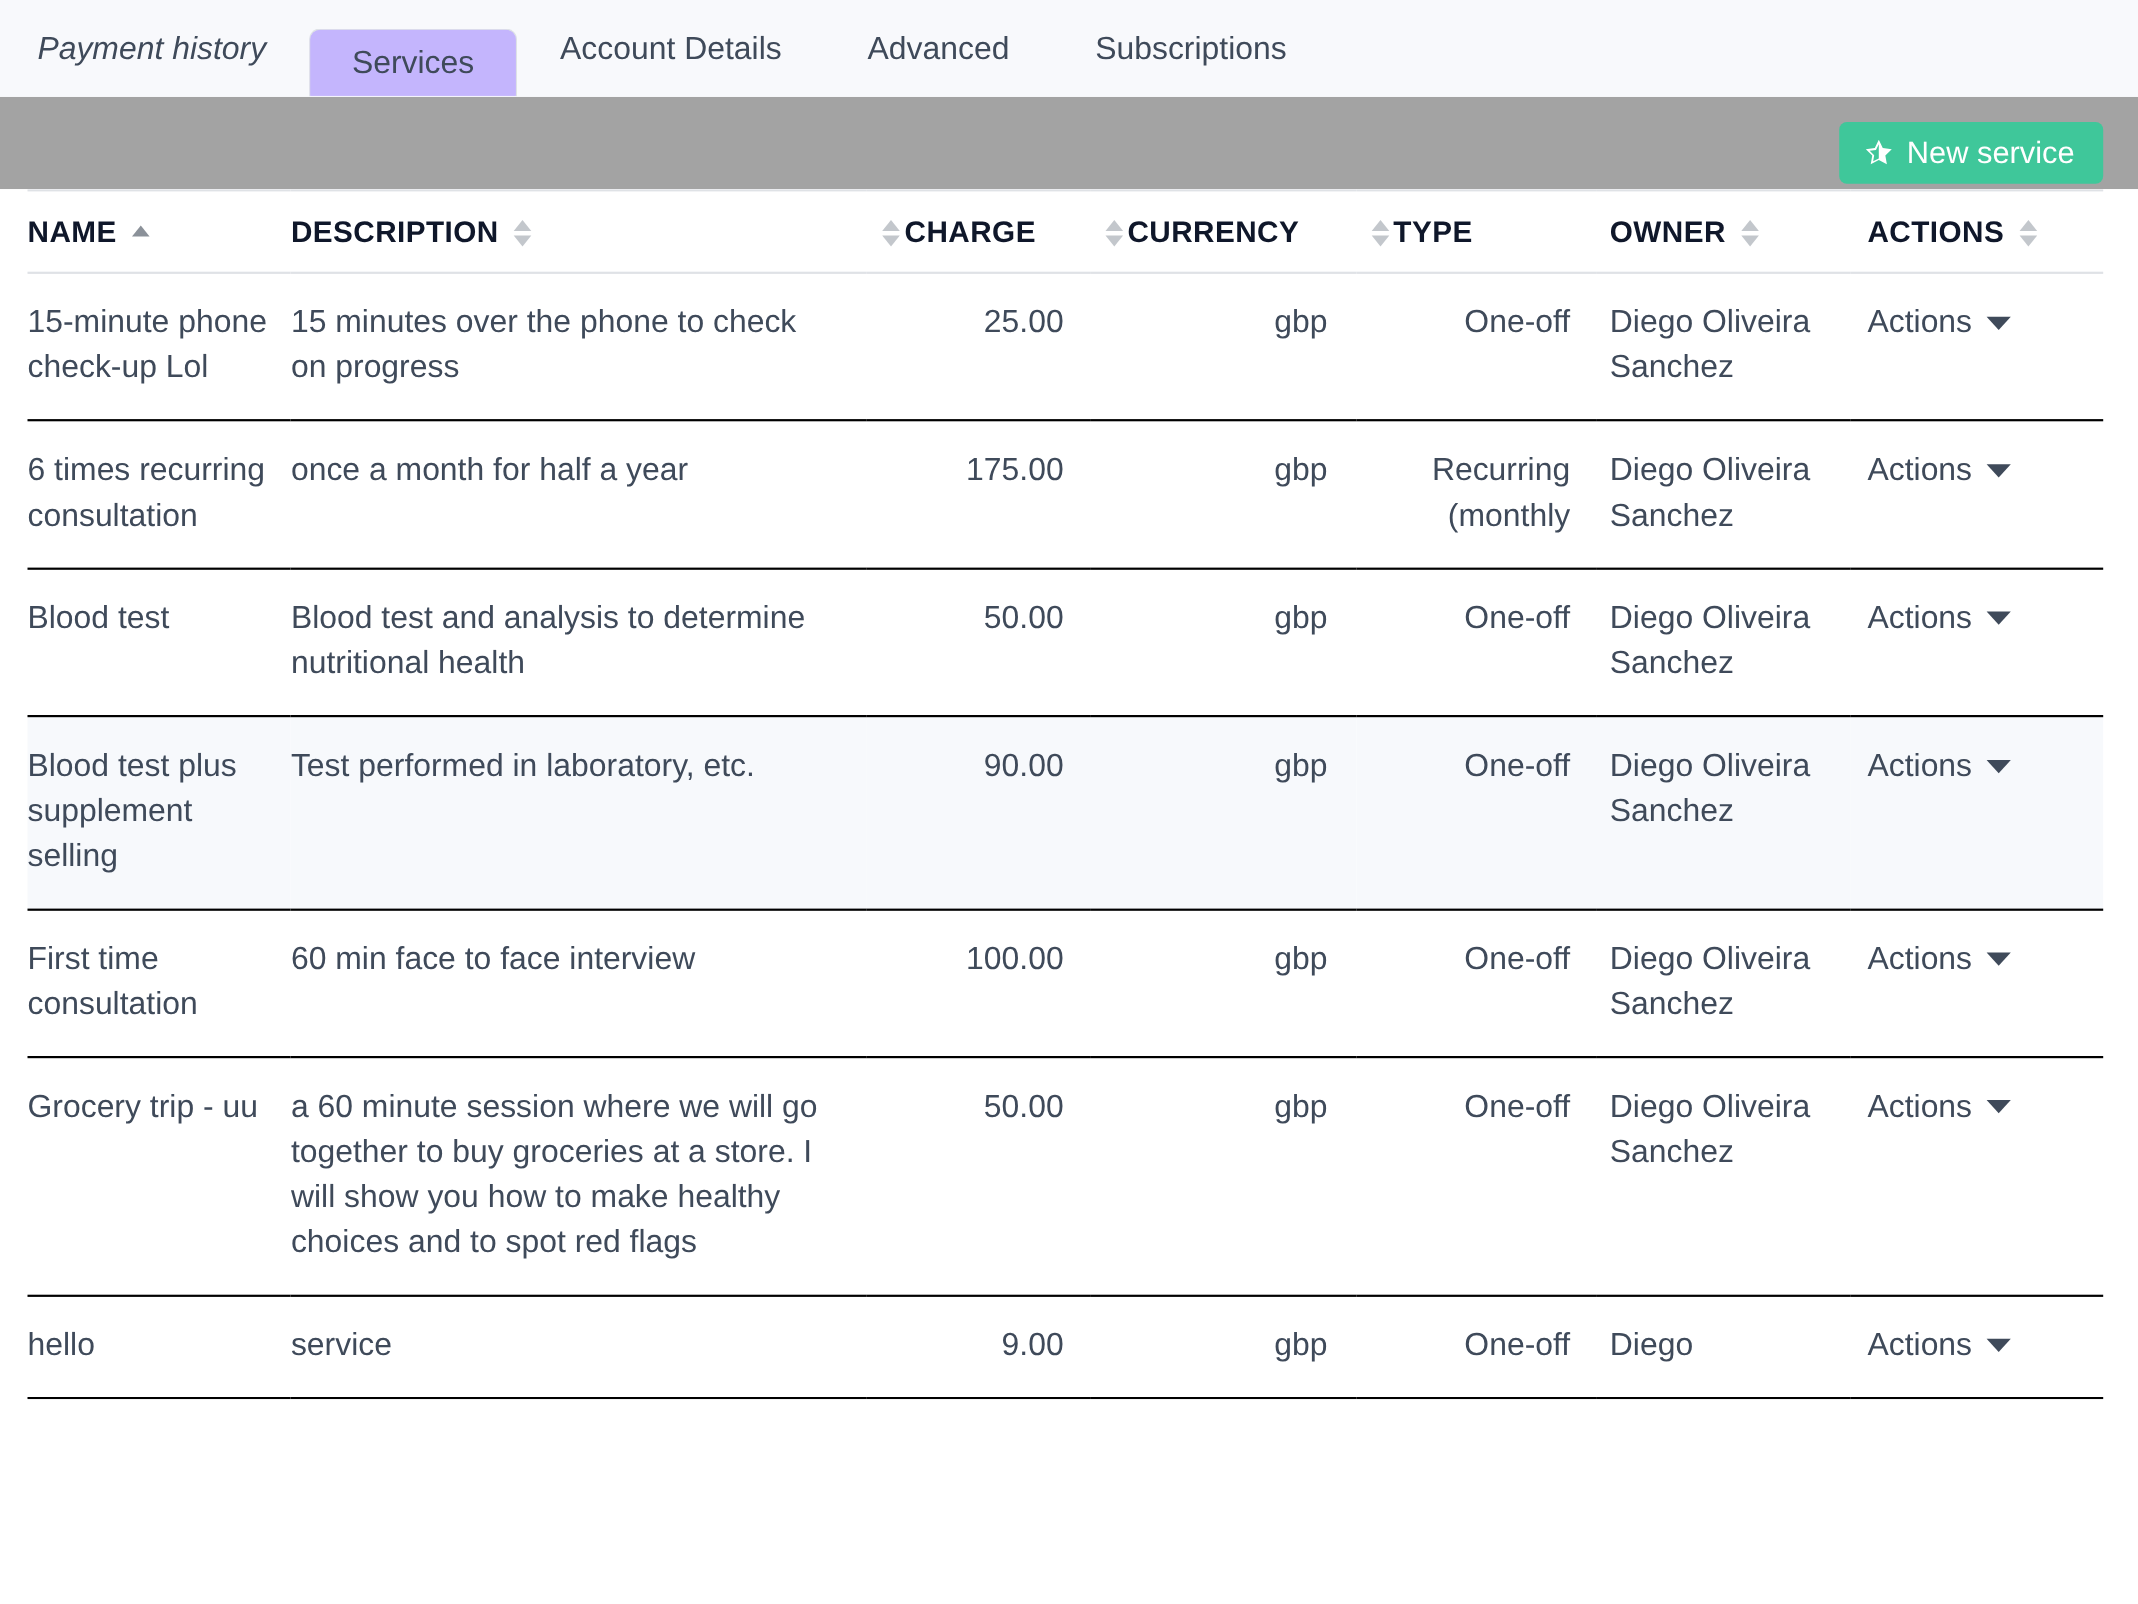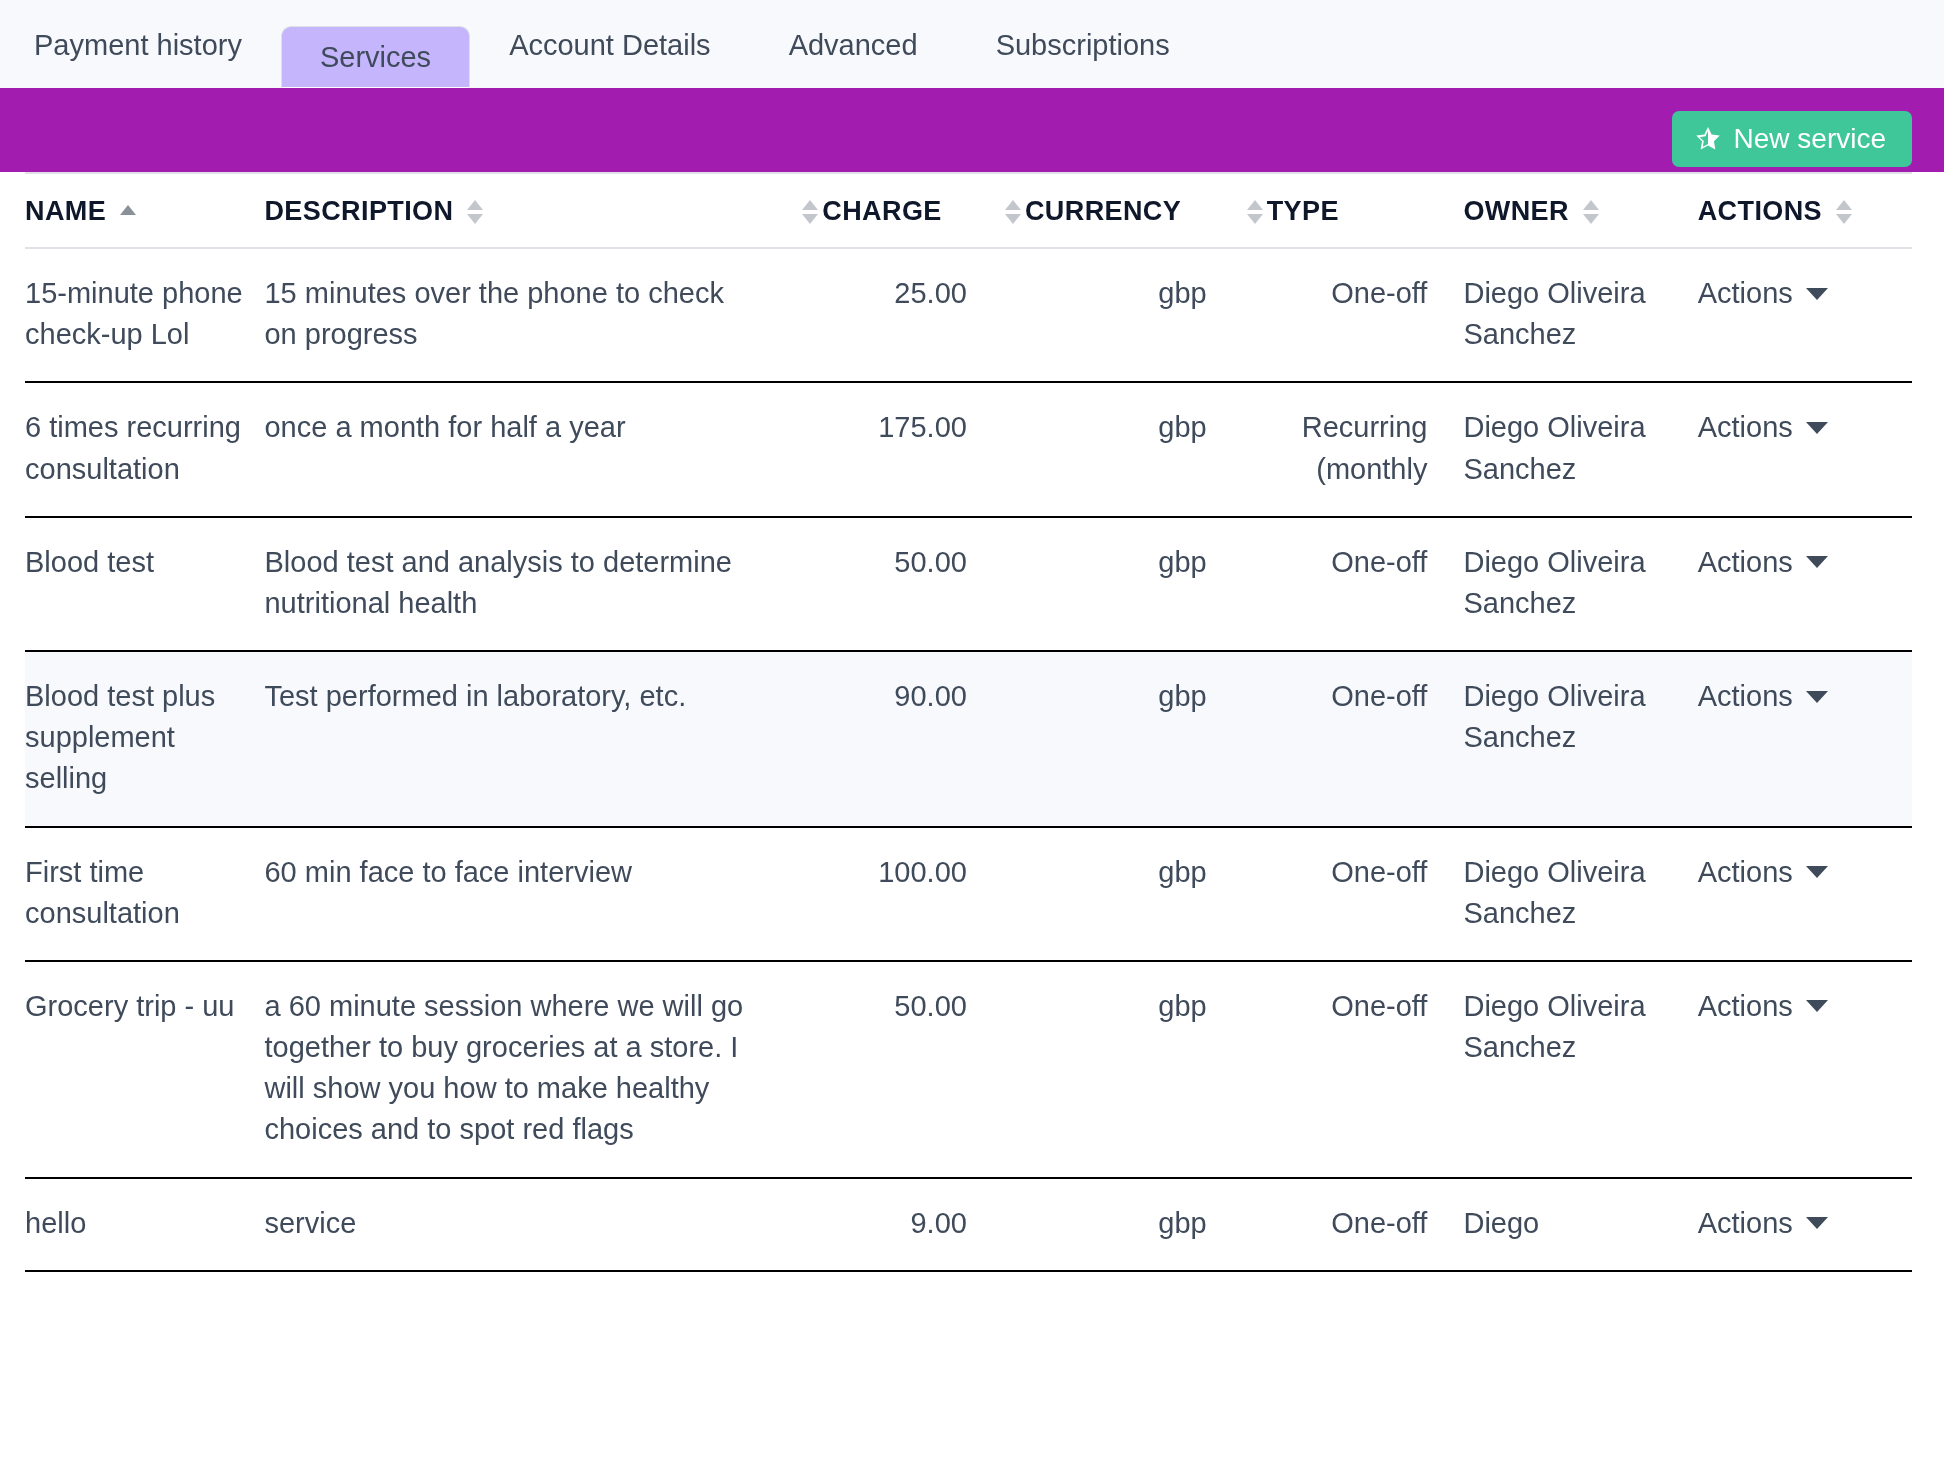--- a/index.html
+++ b/index.html
@@ -38,31 +38,31 @@
     background: #c4b5fd;
     border: 1px solid #dee2e6;
     border-bottom: 1px solid #ffffff;
     border-top-left-radius: 10px;
     border-top-right-radius: 10px;
     height: 62px;
     line-height: 60px;
     margin-bottom: 0;
     top: 0;
   }
-  .tab.first { padding-left: 33px; }
+  .tab.first { padding-left: 33px; font-style: italic; }
 
   
   .toolbar {
     height: 84px;
     display: flex;
     align-items: center;
     justify-content: flex-end;
     padding-right: 32px;
     padding-top: 18px;
-    background: #a21caf;
+    background: #a3a3a3;
   }
   .btn-new {
     background: #3fc79a;
     color: #ffffff;
     border: none;
     border-radius: 7px;
     font-size: 28px;
     font-family: "Liberation Sans", sans-serif;
     padding: 14px 26px 14px 22px;
     display: inline-flex;

